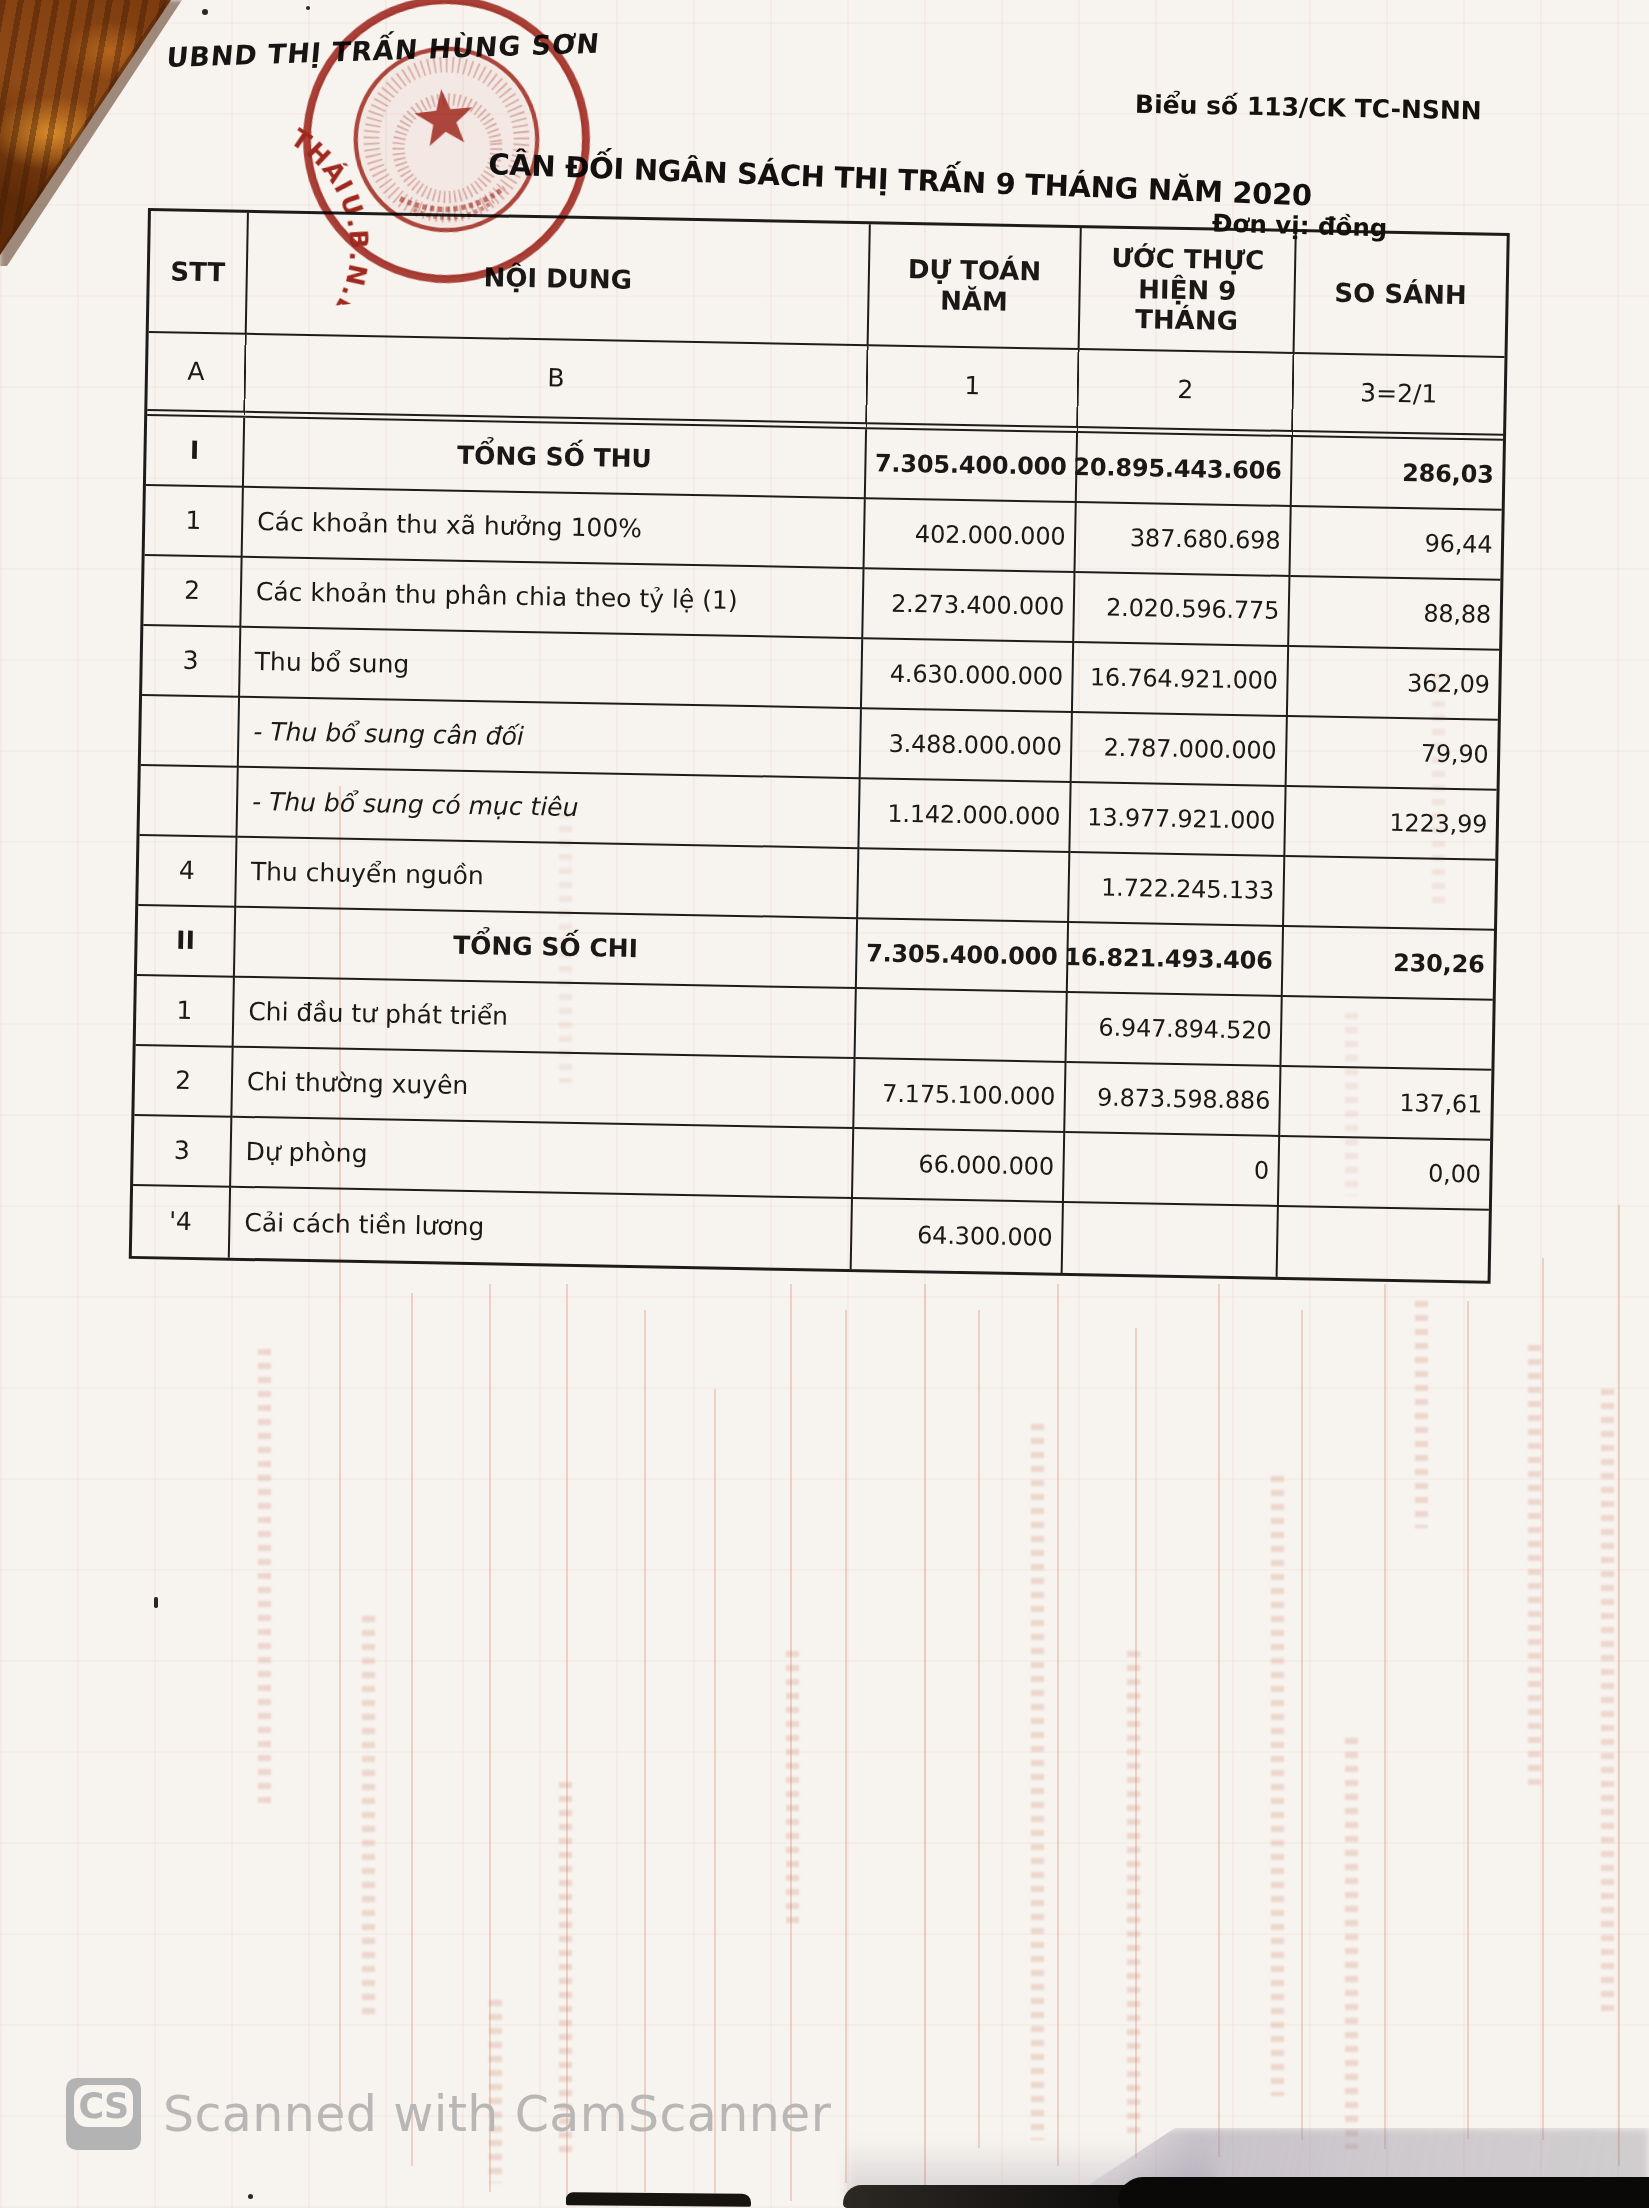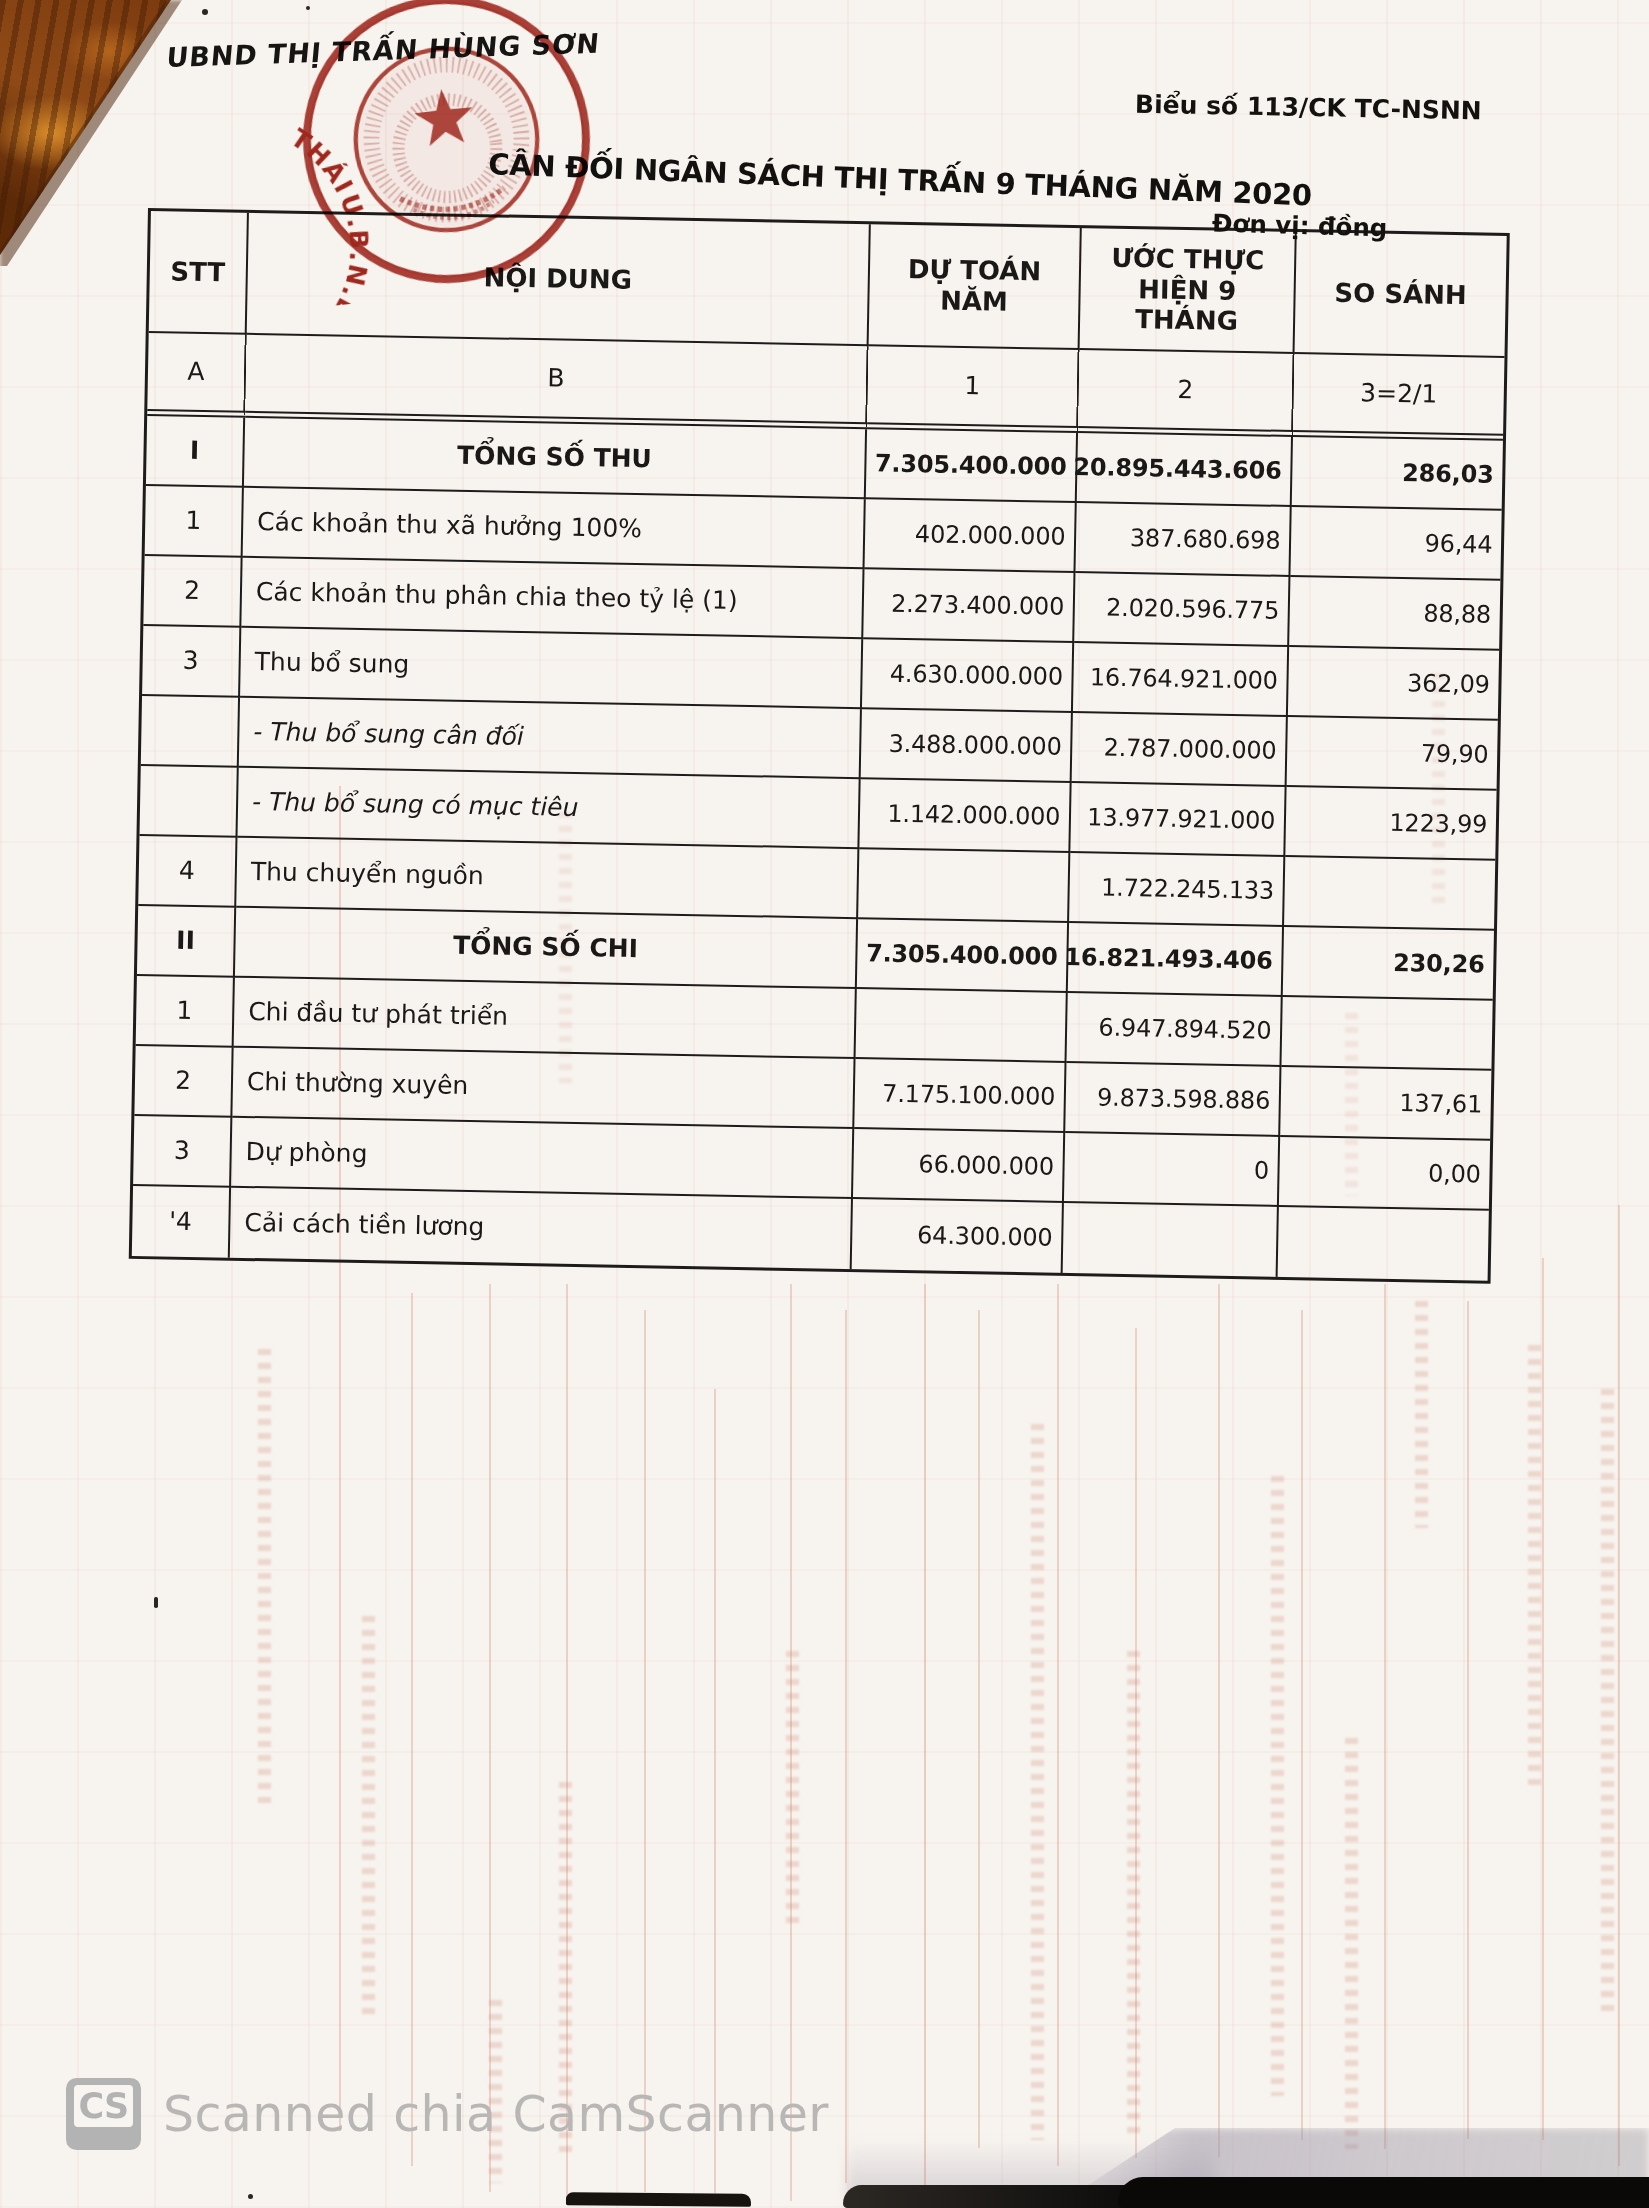--- a/index.html
+++ b/index.html
@@ -101,21 +101,21 @@
   .cell.total.c-name{justify-content:center;padding-left:0;}
   .cell.italic{font-style:italic;}
 
   
   .cs-logo{
     left:66px;top:2078px;width:75px;height:72px;z-index:9;
     background:#b3b3b3;border-radius:10.5px;
   }
   .cs-inner{
     position:absolute;left:7.9px;top:7px;width:59px;height:42px;
-    background:#f8f5f1;border-radius:4px;
+    background:#f8f5f1;border-radius:13px;
     display:flex;align-items:center;justify-content:center;
   }
   .cs-letters{font-size:35px;font-weight:800;color:#b3b3b3;letter-spacing:-0.9px;}
   .cs-text{
     left:163px;top:2086px;z-index:9;white-space:nowrap;
     font-size:49px;color:#b9b7b5;letter-spacing:0.4px;font-weight:400;
   }
 
   
   .shadow-wedge{
@@ -283,14 +283,14 @@
 <div class="abs shadow-wedge2"></div>
 <div class="abs bbar-a"></div>
 <div class="abs bbar-b"></div>
 <div class="abs bbar-c"></div>
 
 <div class="abs cs-logo">
   <div class="cs-inner">
     <span class="cs-letters">CS</span>
   </div>
 </div>
-<div class="abs cs-text">Scanned chia CamScanner</div>
+<div class="abs cs-text">Scanned with CamScanner</div>
 
 
 </body></html>

